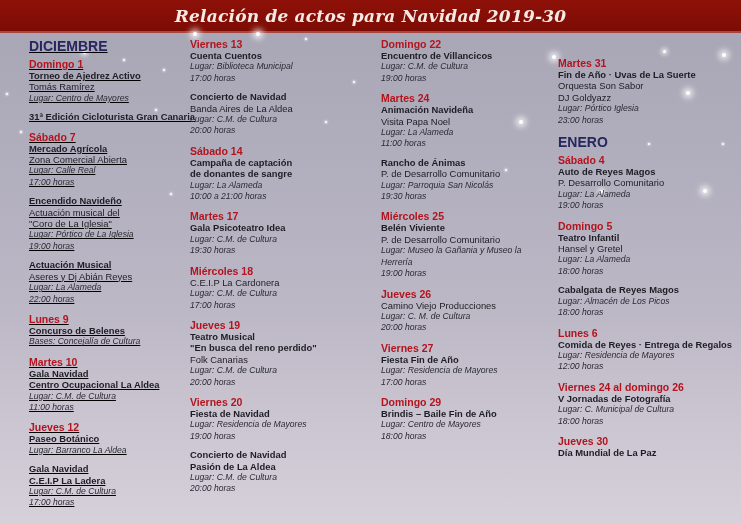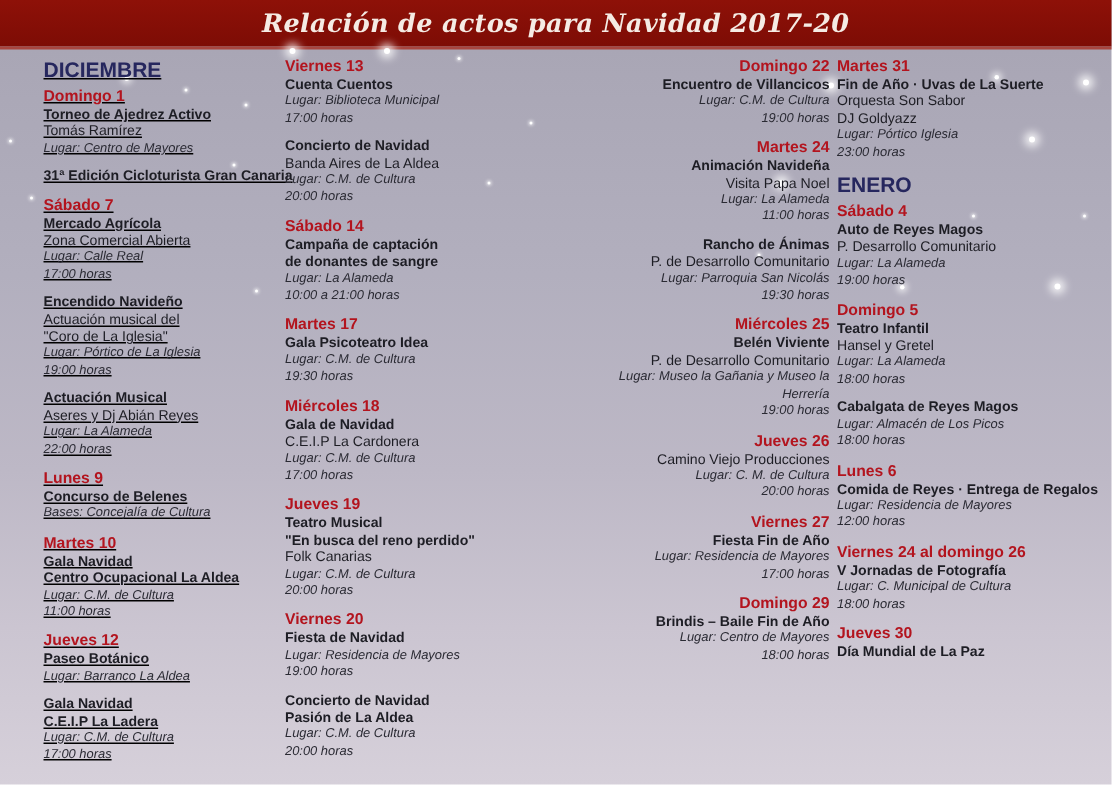--- a/index.html
+++ b/index.html
@@ -18,22 +18,22 @@
     color:#f5ebe4; font-family:"DejaVu Serif", serif; font-style:italic; font-weight:bold;
     font-size:17px; letter-spacing:0.2px;
   }
   .stars { position:absolute; inset:33px 0 0 0; pointer-events:none; }
   .star { position:absolute; width:3px; height:3px; border-radius:50%; background:#fff; box-shadow:0 0 4px 2px rgba(255,255,255,0.7); }
   .star.big { width:4px; height:4px; box-shadow:0 0 6px 3px rgba(255,255,255,0.85); }
   .star.tiny { width:2px; height:2px; box-shadow:0 0 2px 1px rgba(255,255,255,0.5); }
   .col { position:absolute; top:38px; }
   .col1 { left:29px; width:170px;text-decoration:underline; }
   .col2 { left:190px; width:170px; }
-  .col3 { left:381px; width:172px;text-align:right; }
-  .col4 { left:558px; width:180px; }
+  .col3 { left:381px; width:172px; }
+  .col4 { left:558px; width:180px;margin-top:19px; }
   .month {
     color:#26275e; font-family:"Liberation Sans", sans-serif; font-weight:bold; font-size:14px;
     margin:0 0 4px 0; line-height:16px;
   }
   .day {
     color:#b3141e; font-family:"Liberation Sans", sans-serif; font-weight:bold; font-size:10.5px;
     line-height:12px; margin:0;
   }
   .group { margin-bottom:8px; }
   .event { margin-bottom:7px; }
@@ -43,21 +43,21 @@
     white-space:nowrap;
   }
   .line.title { font-weight:bold; }
   .line.sub { font-weight:normal; }
   .line.place, .line.time { font-style:italic; font-size:8.6px; color:#2a2a33; }
 </style>
 </head>
 <body>
 
 <div class="banner">
-  <span class="banner-title">Relación de actos para Navidad 2017-20</span>
+  <span class="banner-title">Relación de actos para Navidad 2019-30</span>
 </div>
 
 <div class="stars">
   <span class="star big" style="left:193px;top:-1px"></span>
   <span class="star big" style="left:256px;top:-1px"></span>
   <span class="star" style="left:83px;top:18px"></span>
   <span class="star tiny" style="left:123px;top:26px"></span>
   <span class="star tiny" style="left:163px;top:36px"></span>
   <span class="star tiny" style="left:305px;top:5px"></span>
   <span class="star tiny" style="left:353px;top:48px"></span>
@@ -174,21 +174,20 @@
         <div class="day">Martes 17</div>
         <div class="event">
           <div class="line title">Gala Psicoteatro Idea</div>
           <div class="line place">Lugar: C.M. de Cultura</div>
           <div class="line time">19:30 horas</div>
         </div>
       </div>
       <div class="group">
         <div class="day">Miércoles 18</div>
         <div class="event">
-          <div class="line title">Gala de Navidad</div>
           <div class="line sub">C.E.I.P La Cardonera</div>
           <div class="line place">Lugar: C.M. de Cultura</div>
           <div class="line time">17:00 horas</div>
         </div>
       </div>
       <div class="group">
         <div class="day">Jueves 19</div>
         <div class="event">
           <div class="line title">Teatro Musical</div>
           <div class="line title">"En busca del reno perdido"</div>

